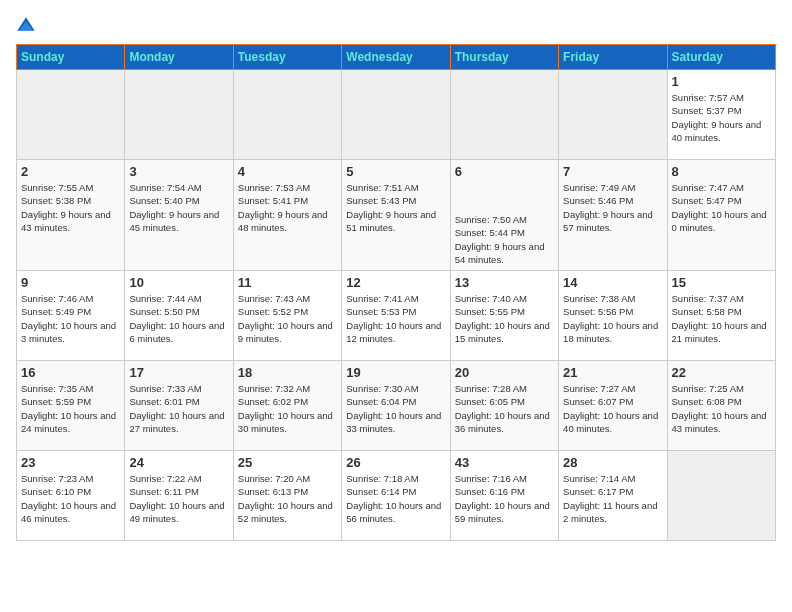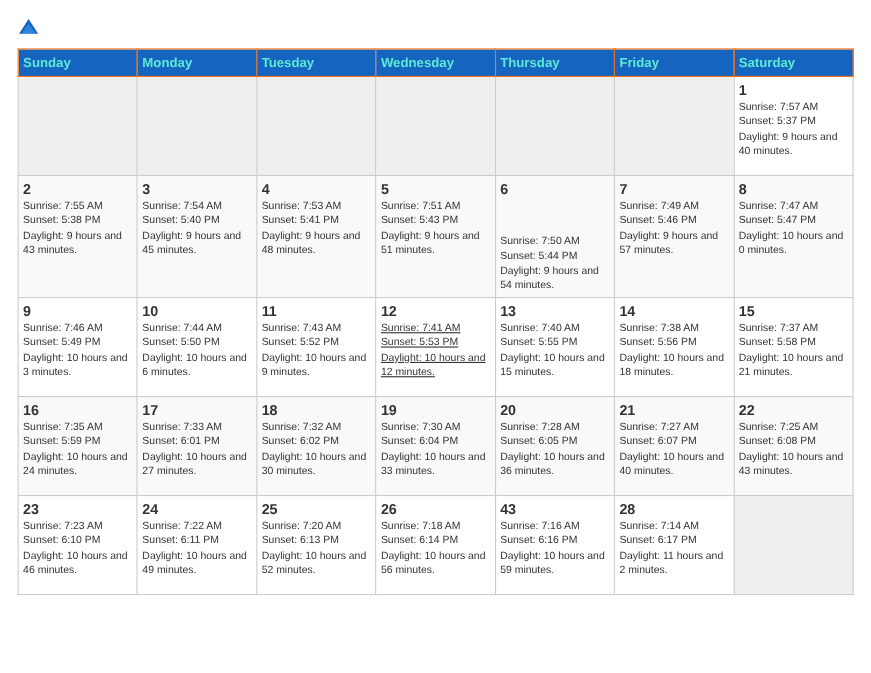--- a/index.html
+++ b/index.html
@@ -199,21 +199,21 @@
 Daylight: 10 hours and 6 minutes.</div>
           </td>
           <td>
             <span class="day-number">11</span>
             <div class="day-info" style="white-space: pre-line;">Sunrise: 7:43 AM
 Sunset: 5:52 PM
 Daylight: 10 hours and 9 minutes.</div>
           </td>
           <td>
             <span class="day-number">12</span>
-            <div class="day-info" style="white-space: pre-line; text-decoration: underline;">Sunrise: 7:41 AM
+            <div class="day-info" style="white-space: pre-line;">Sunrise: 7:41 AM
 Sunset: 5:53 PM
 Daylight: 10 hours and 12 minutes.</div>
           </td>
           <td>
             <span class="day-number">13</span>
             <div class="day-info" style="white-space: pre-line;">Sunrise: 7:40 AM
 Sunset: 5:55 PM
 Daylight: 10 hours and 15 minutes.</div>
           </td>
           <td>

